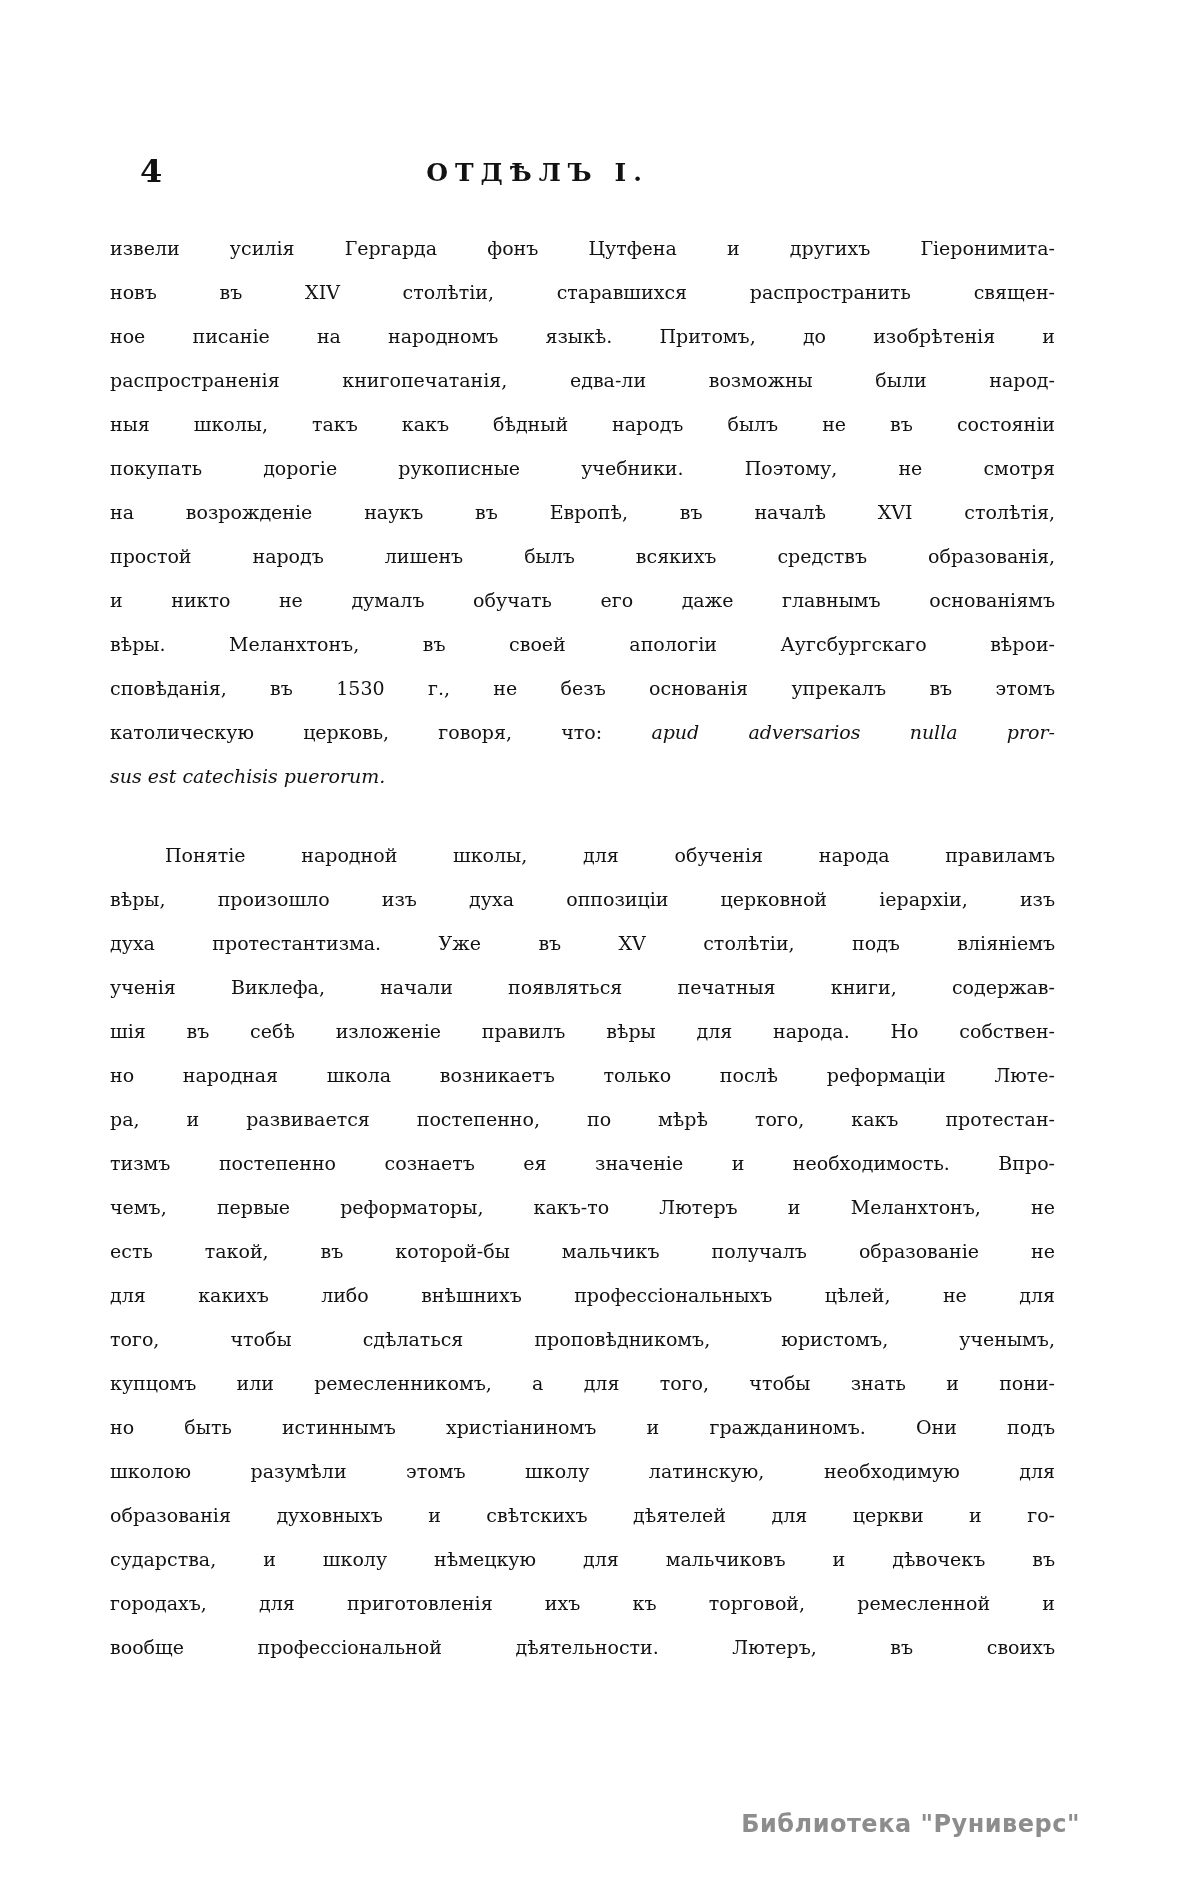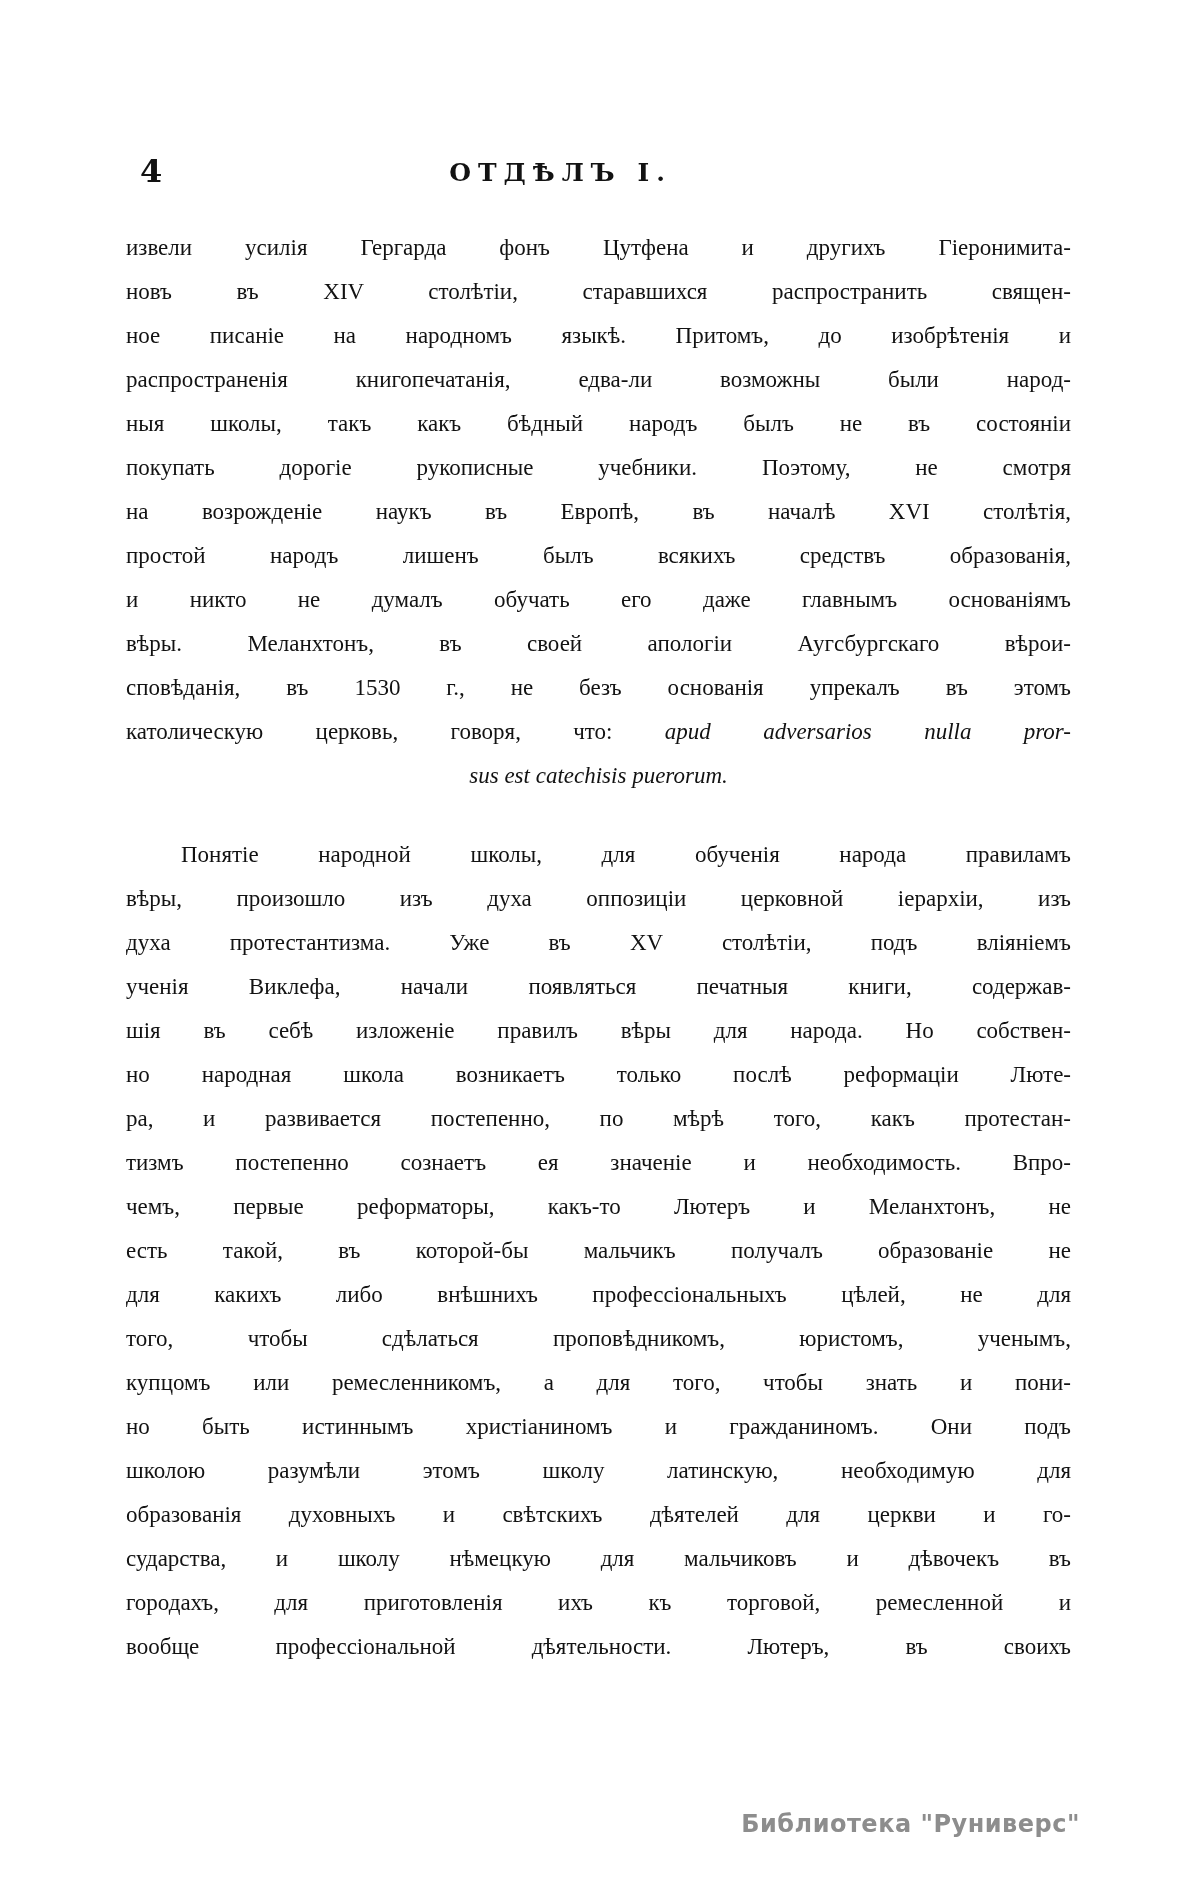--- a/index.html
+++ b/index.html
@@ -25,45 +25,43 @@
   .section-header {
     position: absolute;
     left: 0;
     top: 158px;
     width: 1075px;
     text-align: center;
     font-size: 25px;
     font-weight: bold;
     letter-spacing: 7px;
     white-space: nowrap;
-    padding-left: 23px;
   }
   .text-block {
     position: absolute;
-    left: 126px;
+    left: 110px;
     top: 226px;
     width: 945px;
-    font-size: 23px;
-    font-family: Liberation Serif, serif;
+    font-size: 19px;
   }
   .line {
     height: 44px;
     line-height: 44px;
     overflow: hidden;
     text-align: justify;
   }
   .line.justify::after {
     content: "";
     display: inline-block;
     width: 100%;
     height: 0;
     vertical-align: top;
   }
   .line.last-line {
-    text-align: center;
+    text-align: left;
   }
   .line.indent {
     text-indent: 55px;
     margin-top: 35px;
   }
   .italic {
     font-style: italic;
   }
   .watermark {
     position: absolute;

